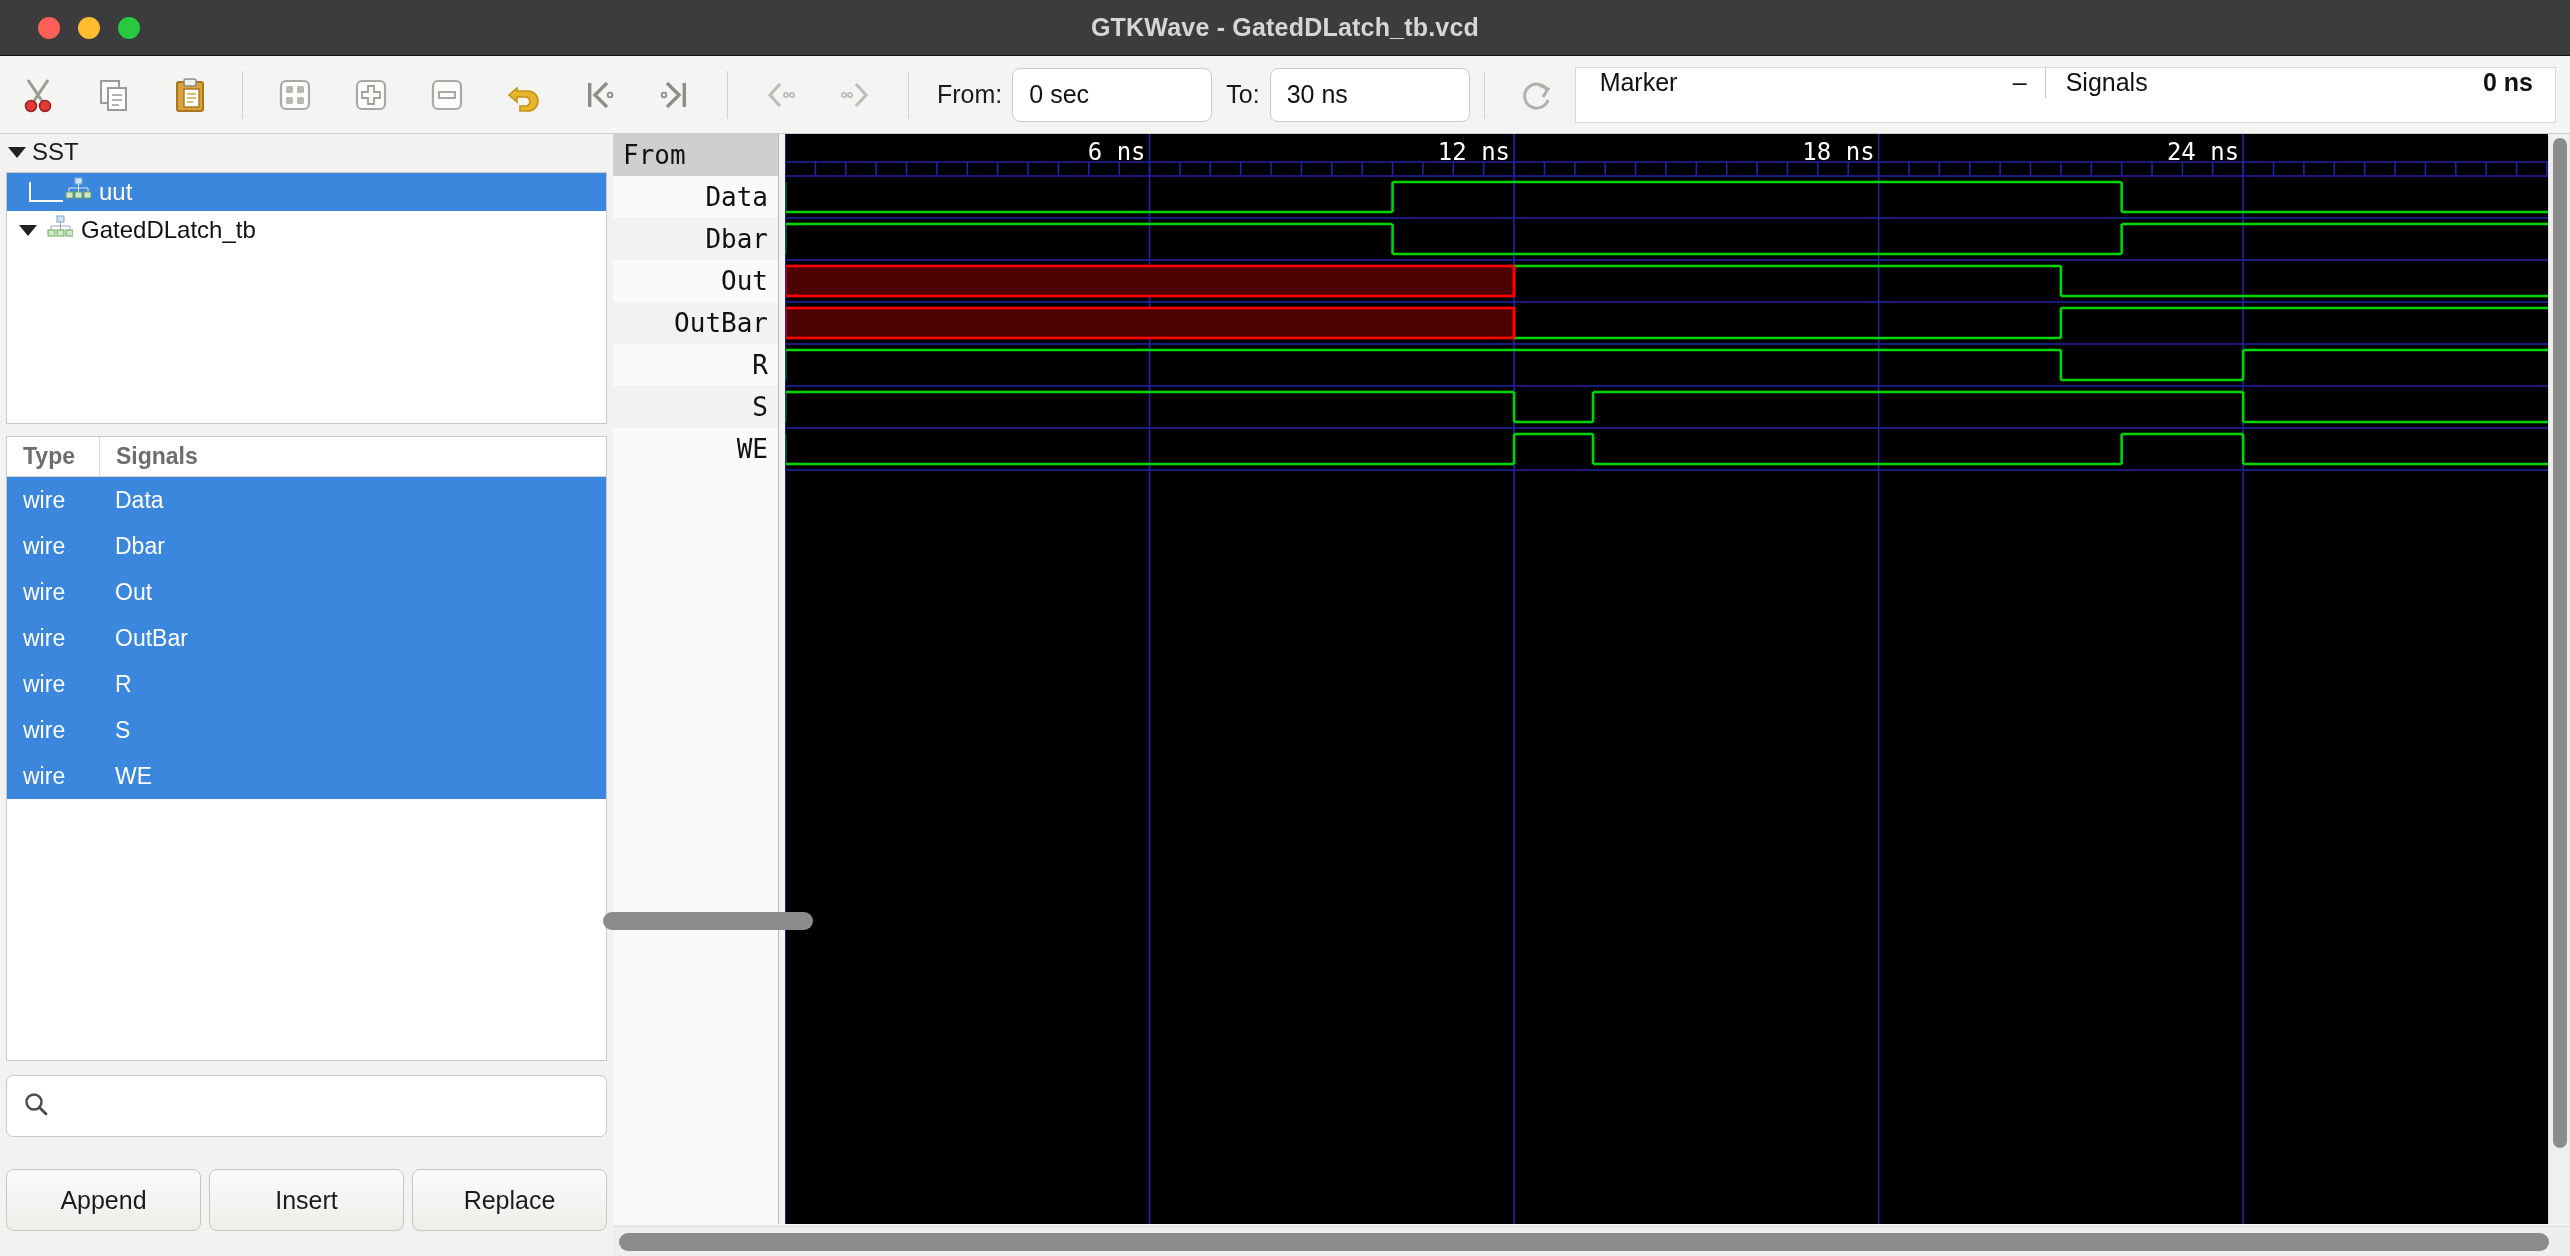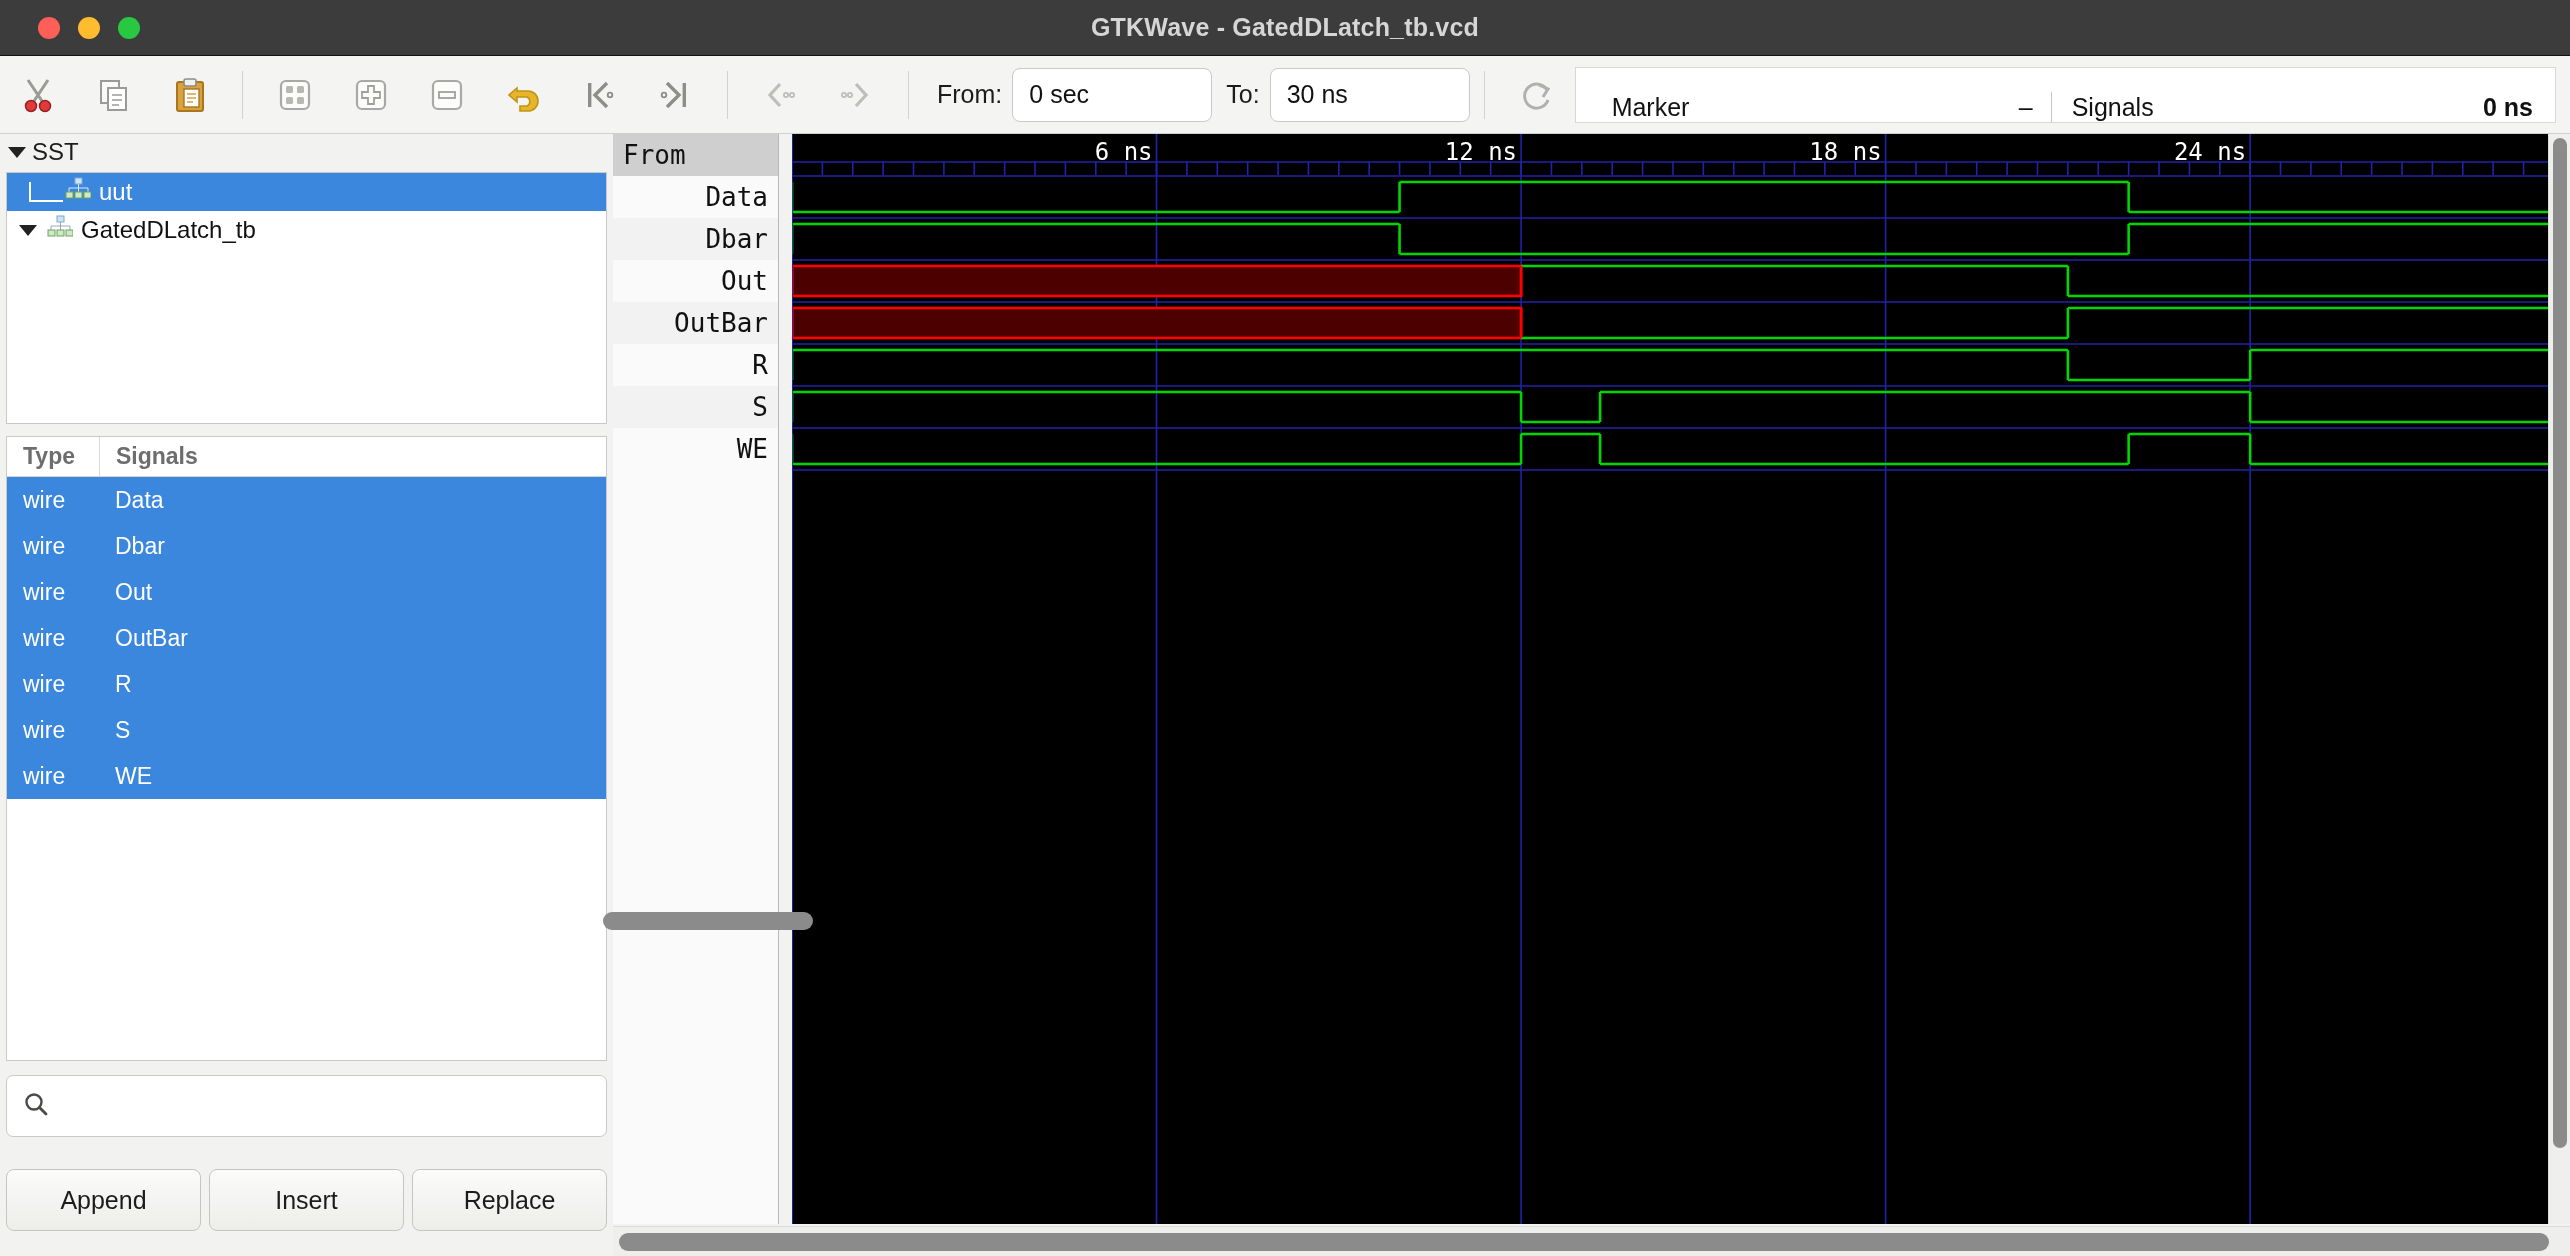--- a/index.html
+++ b/index.html
@@ -50,22 +50,22 @@
     height:54px; border:1px solid #c9c9c5; border-radius:8px;
     background:#fff; font-size:25px; color:#111;
     padding:0 16px; display:flex; align-items:center;
     font-family:"Liberation Sans", sans-serif;
   }
   #from-input { width:200px; }
   #to-input { width:200px; }
 
   .mcbox {
     height:56px; border:1px solid #d7d7d3; background:#fff;
-    display:flex; align-items:flex-end; flex:1; margin-right:14px;
-    padding:0 22px 0 36px;
+    display:flex; align-items:flex-start; flex:1; margin-right:14px;
+    padding:0 22px 0 24px;
     font-size:25px; color:#111;
   }
   .mc-marker { }
   .mc-dash { margin-left:auto; padding-right:18px; color:#111; }
   .mc-div { width:1px; height:30px; background:#c7c7c3; }
   .mc-cursor { padding-left:20px; }
   .mc-val { margin-left:auto; font-weight:bold; }
 
   
   .left { position:absolute; left:0; top:134px; width:613px; height:1122px; background:#f2f2f0; }
@@ -123,21 +123,21 @@
   }
   .nrow {
     height:42px; display:flex; align-items:center; justify-content:flex-end;
     padding-right:10px; font-family:"DejaVu Sans Mono", monospace;
     font-size:26px; color:#111;
   }
   .nrow.time { background:#cfcfcf; justify-content:flex-start; padding-left:10px; font-size:26px; }
   .nrow.alt { background:#f2f2f2; }
 
   .wavecanvas {
-    position:absolute; left:179px; top:0; right:22px; height:1090px;
+    position:absolute; left:172px; top:0; right:22px; height:1090px;
     background:#be185d; overflow:hidden;
   }
   .wavecanvas svg { display:block; }
 
   .vscroll {
     position:absolute; right:0; top:0; width:22px; height:1090px;
     background:#efefed; border-left:1px solid #dcdcd8;
   }
   .vthumb { position:absolute; left:4px; top:4px; width:14px; height:1010px; background:#8b8b8b; border-radius:7px; }
 

